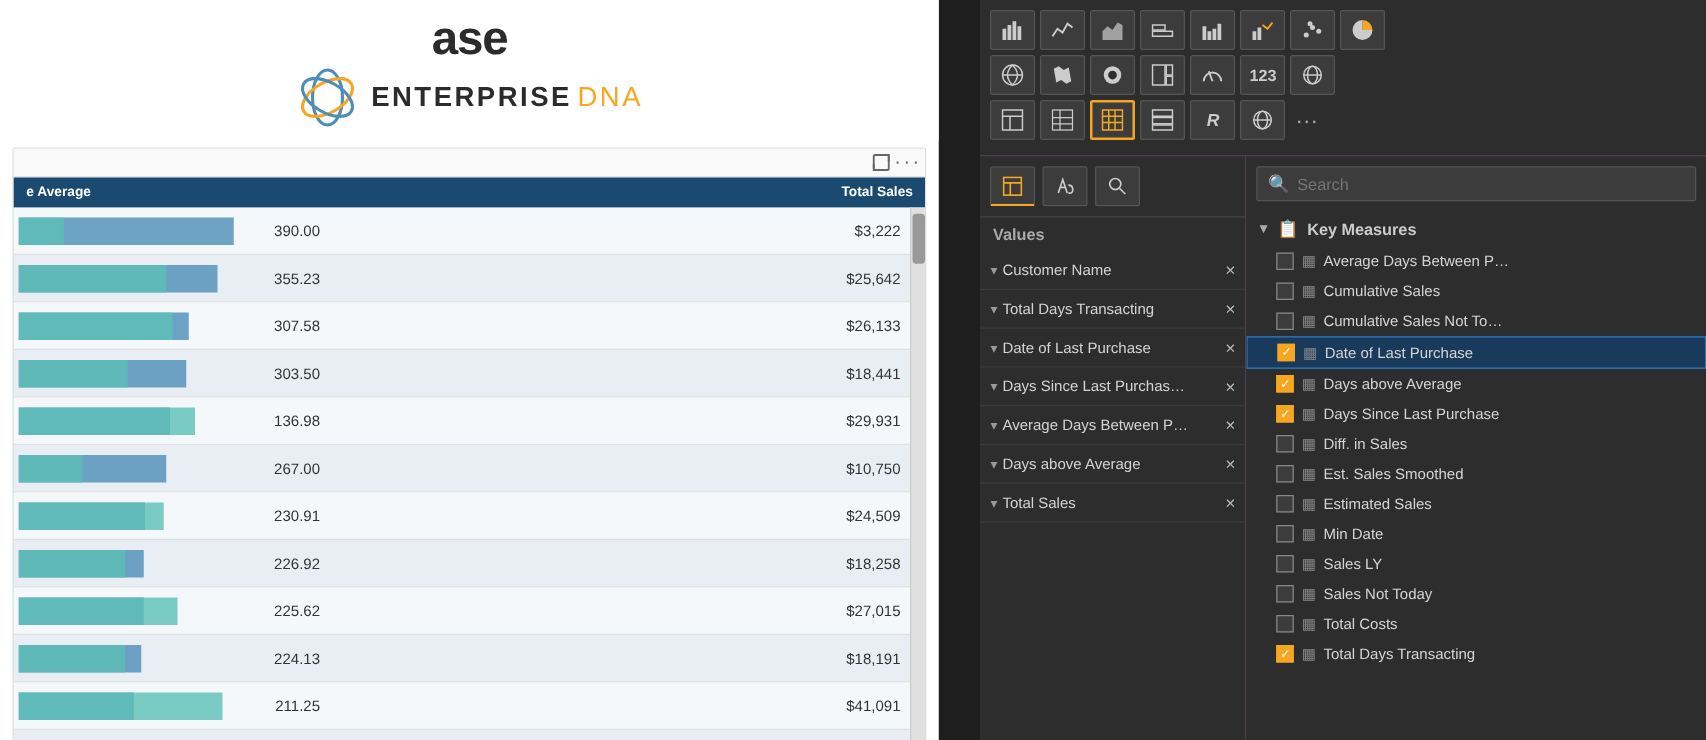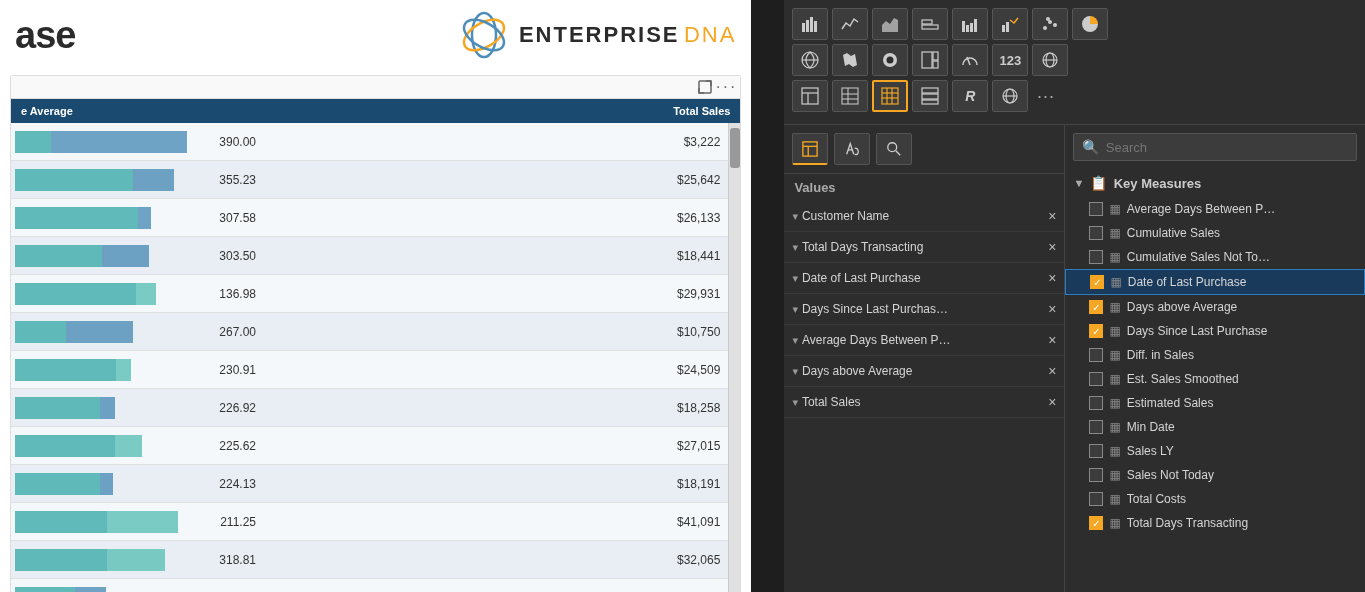--- a/index.html
+++ b/index.html
@@ -20,20 +20,21 @@
       position: relative;
       overflow: hidden;
     }
 
     .chart-header {
       background: #ffffff;
       padding: 10px 15px;
       display: flex;
       align-items: center;
       justify-content: space-between;
+      flex-direction: column;
     }
 
     .title-text {
       font-size: 38px;
       font-weight: 700;
       color: #2b2b2b;
       letter-spacing: -1px;
     }
 
     .logo-area {
@@ -211,21 +212,21 @@
     }
 
     .right-bottom {
       display: flex;
       flex: 1;
       overflow: hidden;
     }
 
     
     .values-panel {
-      width: 281px;
+      width: 213px;
       background: #2d2d2d;
       border-right: 1px solid #444;
       display: flex;
       flex-direction: column;
     }
 
     .values-toolbar {
       display: flex;
       gap: 6px;
       padding: 8px;

